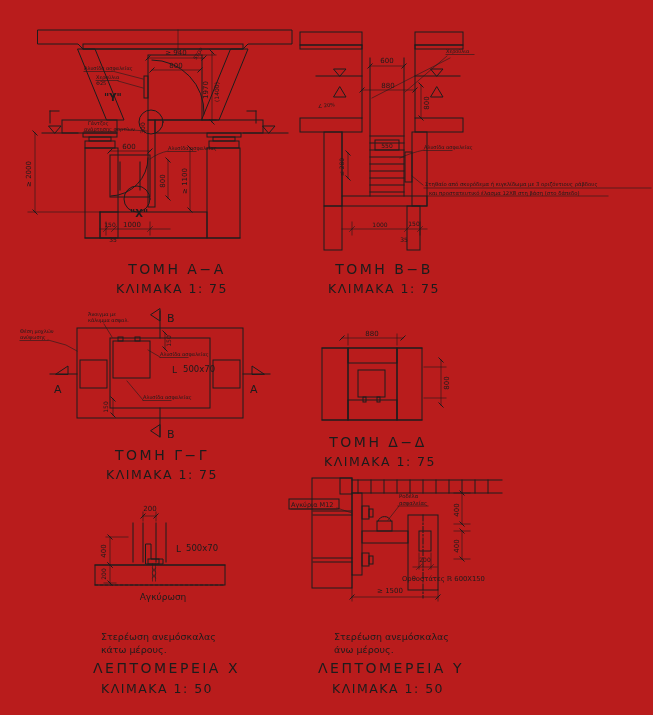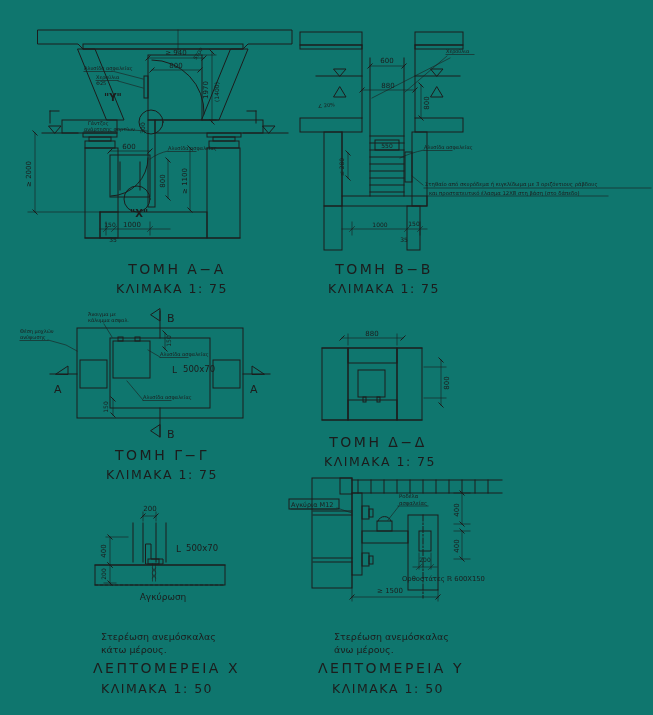--- a/index.html
+++ b/index.html
@@ -1,16 +1,16 @@
 <!DOCTYPE html>
 <html><head>
 <meta charset="utf-8">
 <style>
   html,body{margin:0;padding:0;background:#ffffff;}
-  #canvas{position:relative;width:653px;height:715px;background:#0f766e;overflow:hidden;}
+  #canvas{position:relative;width:653px;height:715px;background:#b91c1c;overflow:hidden;}
   svg{position:absolute;left:0;top:0;}
   .lines line,.lines path,.lines polyline,.lines rect,.lines polygon,.lines circle{
     stroke:#1c1c1c;fill:none;stroke-width:1;stroke-linecap:square;}
   .thin line,.thin path,.thin polyline{stroke-width:0.6;}
   text{fill:#1c1c1c;stroke:none;font-family:"DejaVu Sans","Liberation Sans",sans-serif;}
   .d{font-size:7px;}
   .d6{font-size:6px;}
   .tiny{font-size:5px;}
   .tn2{font-size:5.3px;}
   .mark{font-size:10px;font-weight:bold;}

